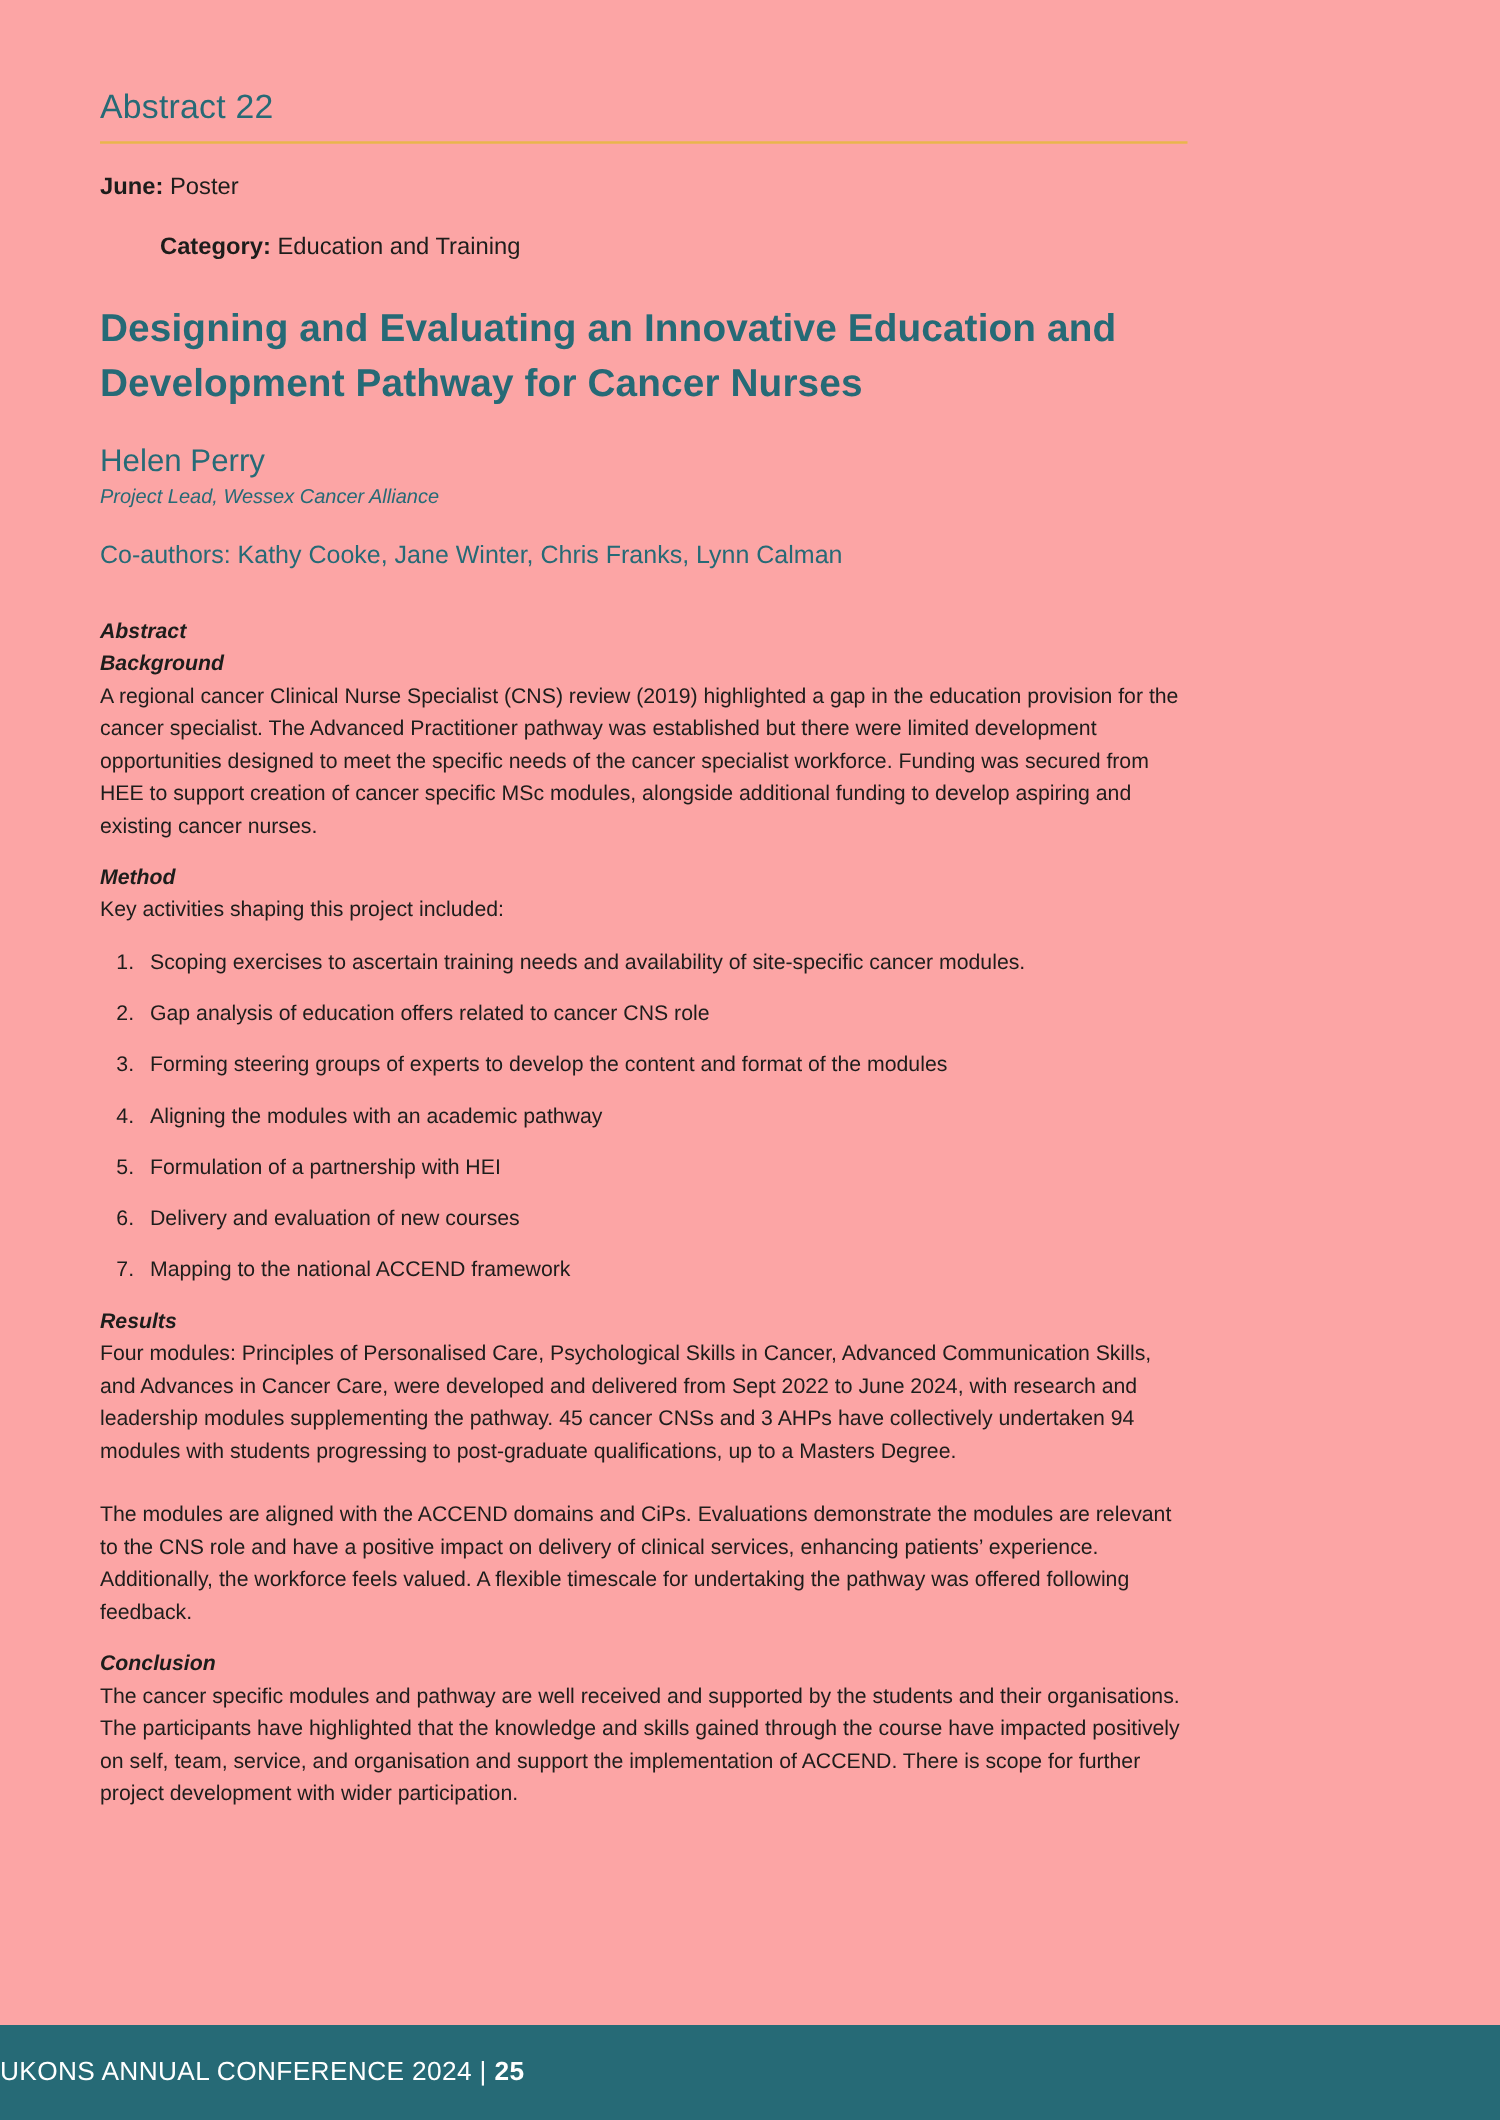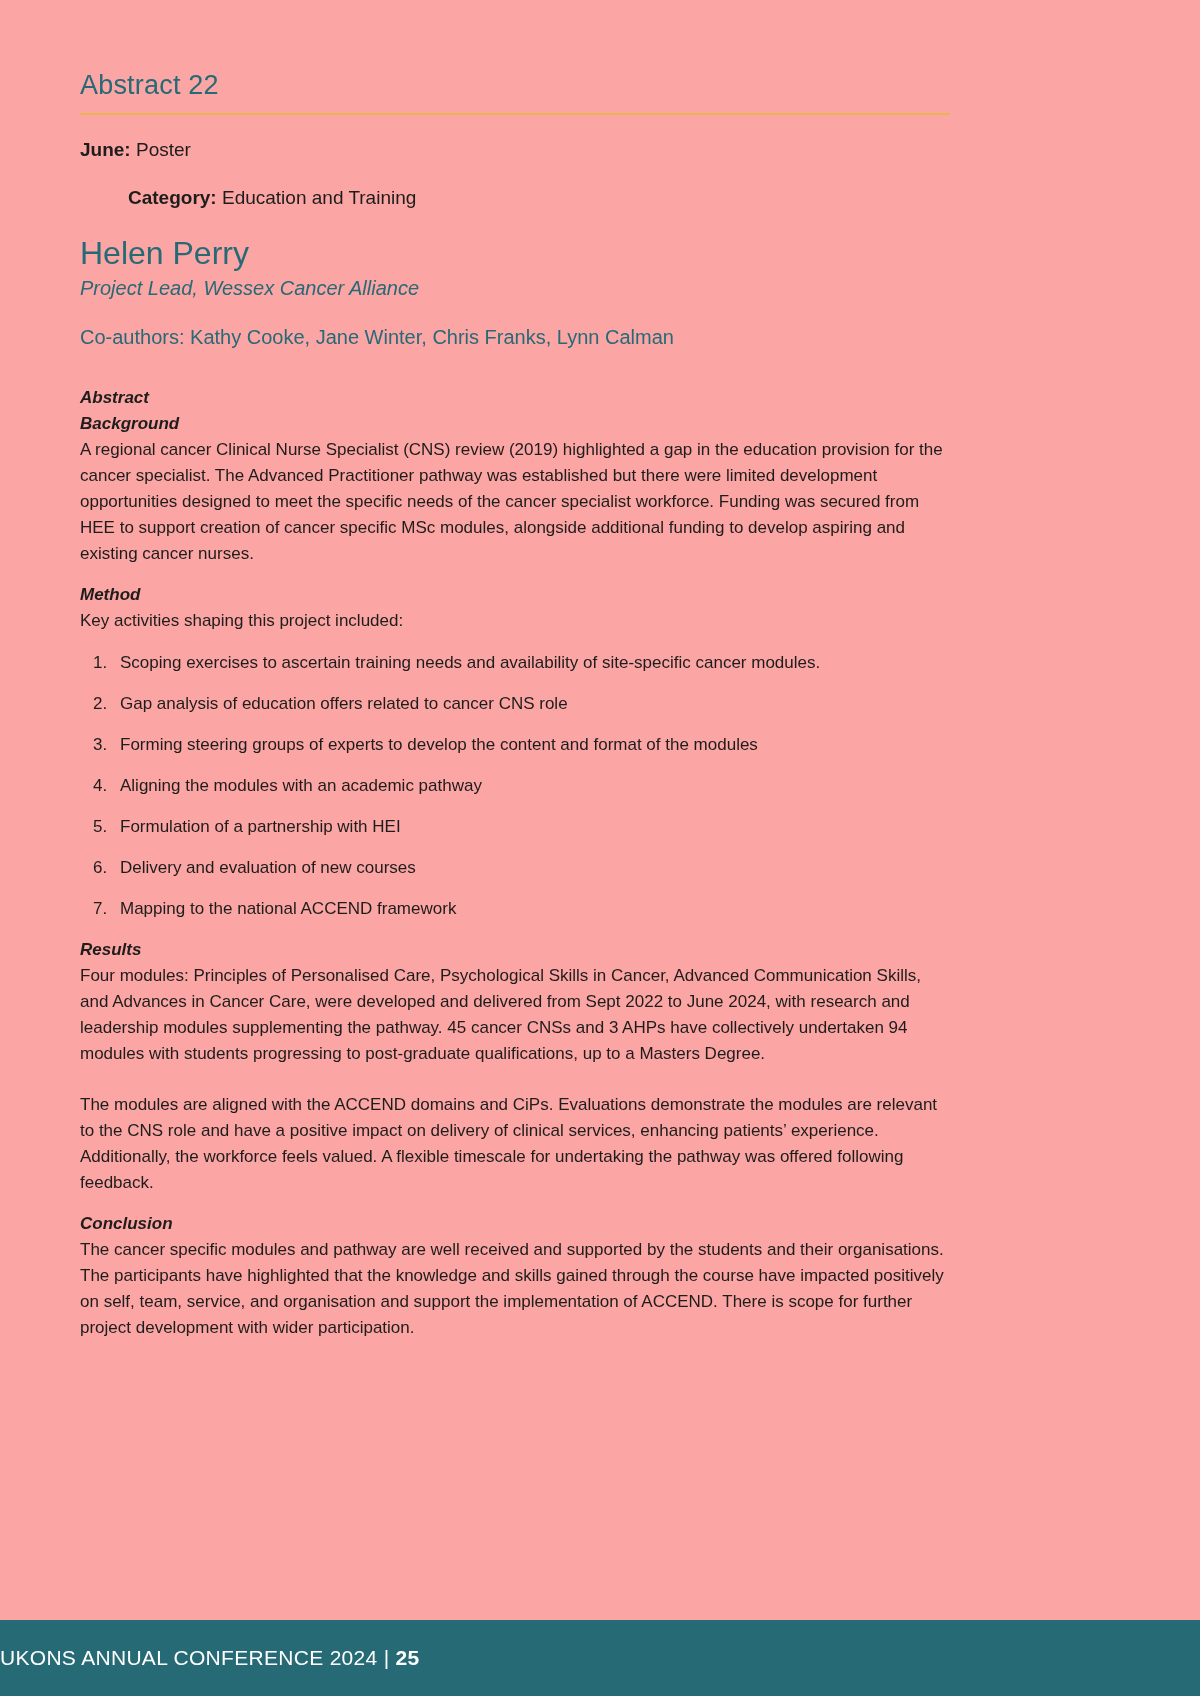--- a/index.html
+++ b/index.html
@@ -43,27 +43,27 @@
     width: 860px;
     color: #266a76;
     font-size: 31px;
     line-height: 1.42;
     font-weight: bold;
     letter-spacing: 0.1px;
   }
   .author {
     margin-top: 26px;
     color: #266a76;
-    font-size: 32px;
+    font-size: 25px;
     font-weight: 400;
   }
   .role {
     margin-top: 5px;
     color: #266a76;
-    font-size: 20px;
+    font-size: 16px;
     font-style: italic;
   }
   .coauthors {
     margin-top: 26px;
     color: #266a76;
     font-size: 20px;
   }
   .body-copy {
     margin-top: 36px;
     width: 872px;
@@ -119,20 +119,21 @@
     <p class="meta-line meta-type">
       <span class="lbl">June:</span>
       <span>Poster</span>
     </p>
 
     <p class="meta-line meta-category">
       <span class="lbl">Category:</span>
       <span>Education and Training</span>
     </p>
 
+    <h1 class="title">Designing and Evaluating an Innovative Education and Development Pathway for Cancer Nurses</h1>
 
     <p class="author">Helen Perry</p>
     <p class="role">Project Lead, Wessex Cancer Alliance</p>
     <p class="coauthors">Co-authors: Kathy Cooke, Jane Winter, Chris Franks, Lynn Calman</p>
 
     <div class="body-copy">
 
       <div class="sec">
         <h4>Abstract</h4>
         <h4>Background</h4>

